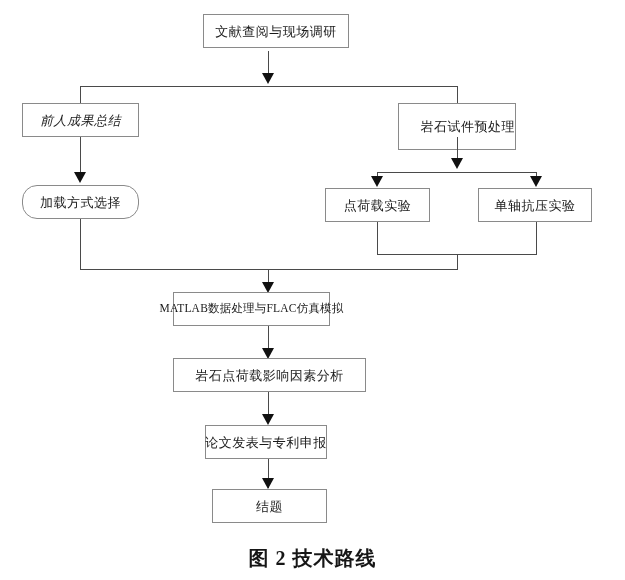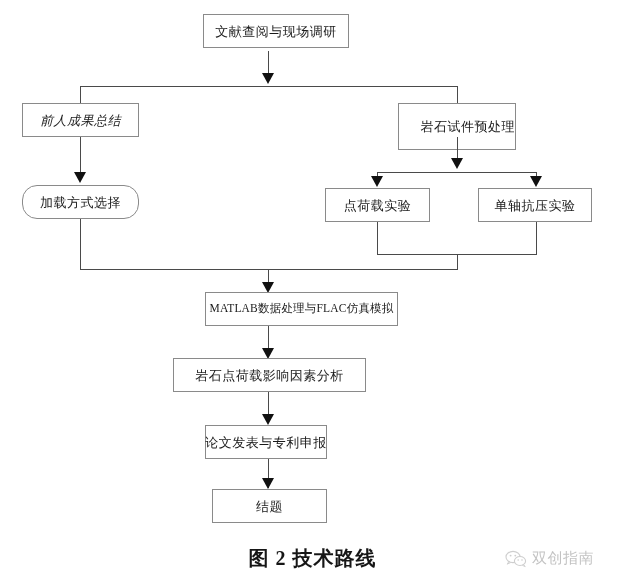--- a/index.html
+++ b/index.html
@@ -136,21 +136,21 @@
   <div class="vline" style="left:536px; top:222px; height:33px;"></div>
   <div class="hline" style="left:377px; top:254px; width:160px;"></div>
   <div class="vline" style="left:457px; top:254px; height:16px;"></div>
 
   <div class="vline" style="left:80px; top:219px; height:51px;"></div>
   <div class="hline" style="left:80px; top:269px; width:378px;"></div>
 
   <div class="vline" style="left:268px; top:269px; height:16px;"></div>
   <div class="arrow" style="left:262px; top:282px;"></div>
 
-  <div class="node small" style="left:173px; top:292px; width:193px; height:34px;margin-left:32px;">
+  <div class="node small" style="left:173px; top:292px; width:157px; height:34px;">
     <span>MATLAB数据处理与FLAC仿真模拟</span>
   </div>
 
   <div class="vline" style="left:268px; top:326px; height:31px;"></div>
   <div class="arrow" style="left:262px; top:348px;"></div>
 
   <div class="node" style="left:173px; top:358px; width:193px; height:34px;">
     <span>岩石点荷载影响因素分析</span>
   </div>
 
@@ -163,29 +163,14 @@
 
   <div class="vline" style="left:268px; top:459px; height:29px;"></div>
   <div class="arrow" style="left:262px; top:478px;"></div>
 
   <div class="node" style="left:212px; top:489px; width:115px; height:34px;">
     <span>结题</span>
   </div>
 
   <div class="caption" style="top:545px;">图 2  技术路线</div>
 
-  <div class="watermark" style="left:505px; top:549px;">
-    <span>
-      <svg class="wm-logo" width="22" height="18" viewBox="0 0 22 18" aria-hidden="true">
-        <ellipse cx="8" cy="7" rx="7" ry="5.6" fill="none" stroke="#8d8d8d" stroke-width="1.1"></ellipse>
-        <path d="M4 11.4 L2.2 14.2 L5.4 12.6 Z" fill="none" stroke="#8d8d8d" stroke-width="1"></path>
-        <circle cx="5.6" cy="5.6" r="0.95" fill="#8d8d8d"></circle>
-        <circle cx="10.3" cy="5.6" r="0.95" fill="#8d8d8d"></circle>
-        <ellipse cx="15" cy="11" rx="5.6" ry="4.5" fill="#ffffff" stroke="#8d8d8d" stroke-width="1.1"></ellipse>
-        <path d="M18.4 14.4 L20.2 16.6 L17.6 15.4 Z" fill="none" stroke="#8d8d8d" stroke-width="1"></path>
-        <circle cx="13.2" cy="10" r="0.8" fill="#8d8d8d"></circle>
-        <circle cx="17" cy="10" r="0.8" fill="#8d8d8d"></circle>
-      </svg>
-    </span>
-    <span class="wm-text">双创指南</span>
-  </div>
 
 </div>
 
 </body></html>

